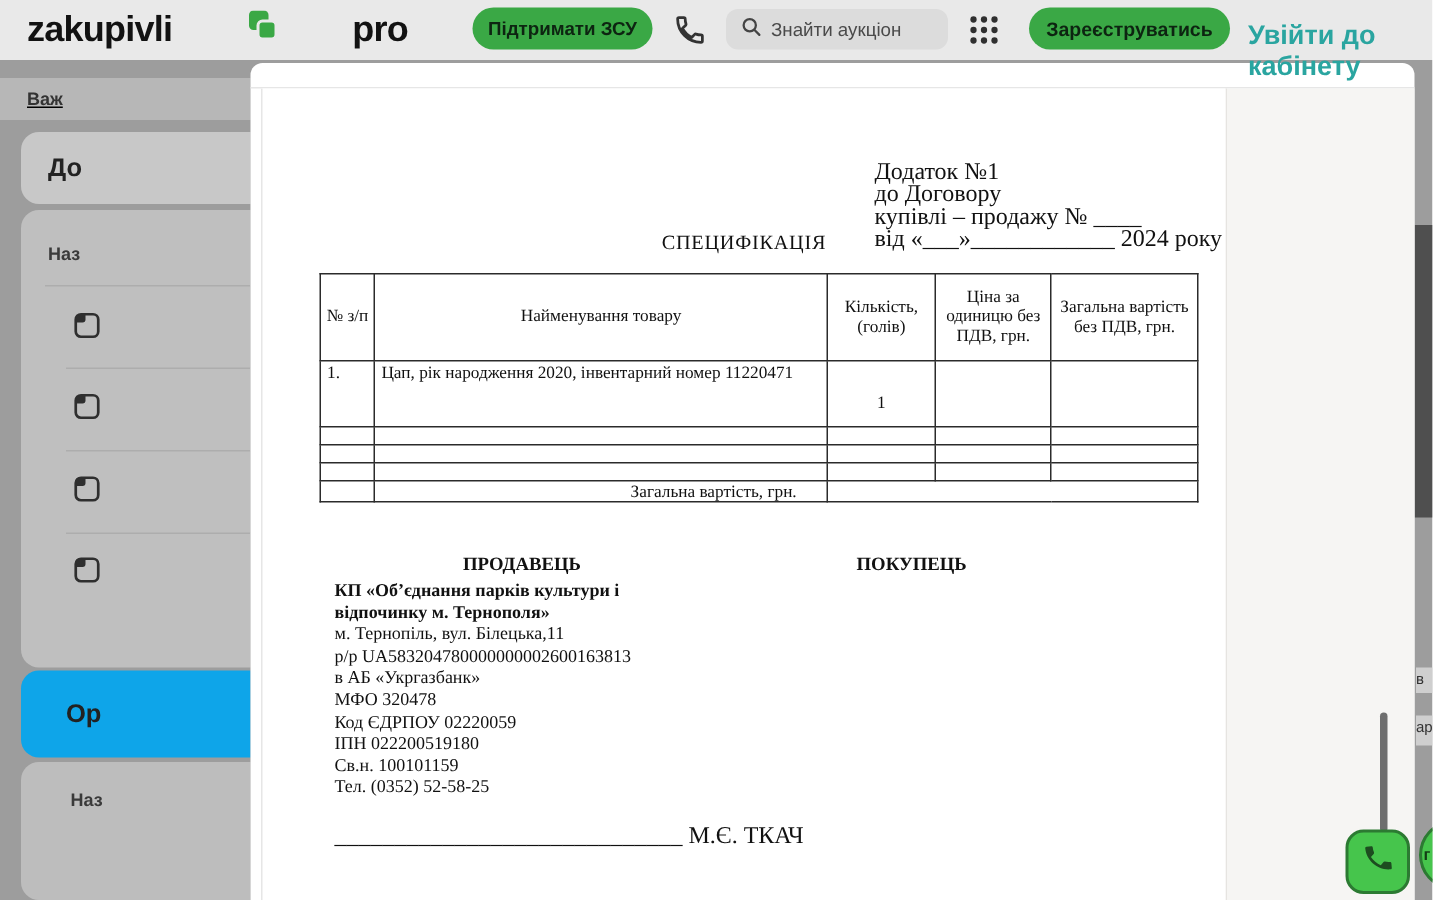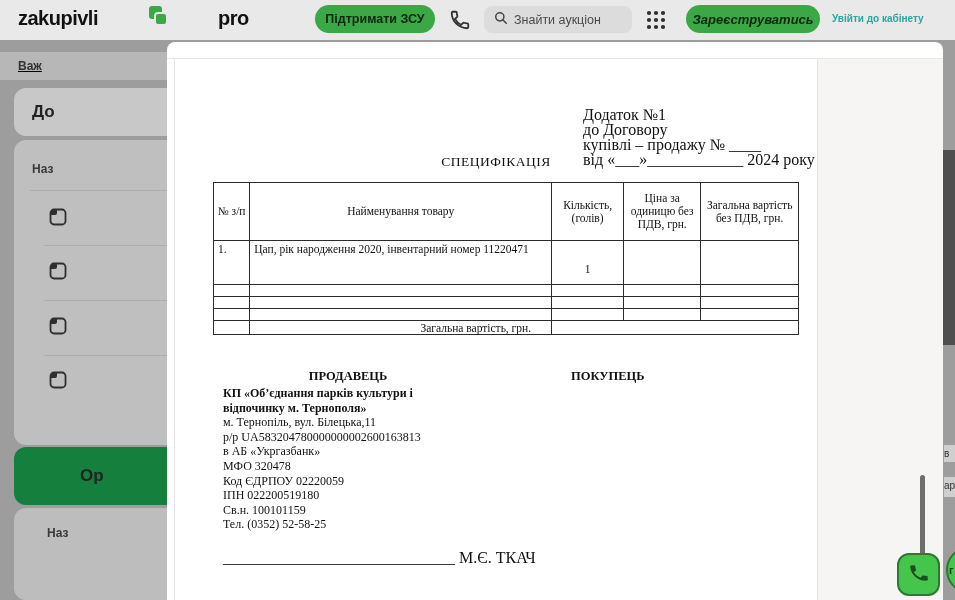--- a/index.html
+++ b/index.html
@@ -2,43 +2,43 @@
 <html><head>
 <meta charset="utf-8">
 <style>
   * { margin:0; padding:0; box-sizing:border-box; }
   html,body { width:955px; height:600px; overflow:hidden; background:#fff; }
   body { font-family:"Liberation Sans", sans-serif; }
   .stage { position:relative; width:955px; height:600px; overflow:hidden; }
 
   
   .header { position:absolute; left:0; top:0; width:955px; height:40px; background:#e9e9e9; z-index:30; }
-  .logo { position:absolute; left:18px; top:6px; display:flex; align-items:center; font-weight:bold; font-size:20px; color:#121212; letter-spacing:-0.5px;gap:48px; }
+  .logo { position:absolute; left:18px; top:6px; display:flex; align-items:center; font-weight:bold; font-size:24px; color:#121212; letter-spacing:-0.5px;gap:48px; }
   .logo .logo-icon { margin:0 2px; display:inline-block; }
   .btn-green { position:absolute; height:28px; top:5px; border:none; border-radius:15px; background:#3aa845; font-family:"Liberation Sans",sans-serif; font-weight:bold; font-size:12.5px; color:#0d2411; cursor:pointer; }
   .support-btn { left:315px; width:120px; }
-  .register-btn { left:686px; width:134px; font-size:13px;font-style:italic; }
+  .register-btn { left:686px; width:134px; font-size:13px; }
   .hdr-phone { position:absolute; left:449px; top:9px; width:22px; height:22px; }
   .search-pill { position:absolute; left:484px; top:6px; width:148px; height:27px; background:#dcdcdc; border-radius:8px; display:flex; align-items:center; padding:0 10px; gap:6px; cursor:pointer; }
   .search-pill span { font-size:12.5px; color:#4a4a4a; white-space:nowrap; }
   .grid-icon { position:absolute; left:646px; top:10px; width:20px; height:20px; cursor:pointer; }
-  .login-link { position:absolute; left:832px; top:13px; font-size:10px; font-weight:bold; color:#2aa5a0; text-decoration:none; cursor:pointer; }
+  .login-link { position:absolute; left:832px; top:13px; font-size:18px; font-weight:bold; color:#2aa5a0; text-decoration:none; cursor:pointer; }
 
   
   .backdrop { position:absolute; left:0; top:40px; width:955px; height:560px; background:#9d9d9d; z-index:1; }
   .bk-strip { position:absolute; left:0; top:12px; width:167px; height:28px; background:#b7b7b7; display:flex; align-items:center;text-decoration:underline; }
   .bk-strip b { margin-left:18px; font-size:12px; color:#333; }
   .bk-card { position:absolute; left:14px; width:153px; border-radius:12px 0 0 12px; }
   .card-docs-title { top:48px; height:48px; background:#c8c8c8; display:flex; align-items:center; }
   .card-docs-title b { margin-left:18px; font-size:17px; color:#222; }
   .card-doclist { top:100px; height:305px; background:#bfbfbf; }
   .card-doclist .col-h { position:absolute; left:18px; top:22px; font-size:12px; font-weight:bold; color:#3a3a3a; }
   .card-doclist .sep { position:absolute; left:16px; right:0; height:1px; background:#adadad; }
   .file-ic { position:absolute; left:35px; width:18px; height:18px; }
-  .card-org { top:407px; height:58px; background:#15803d; display:flex; align-items:center;padding-left:36px; }
+  .card-org { top:407px; height:58px; background:#0ea5e9; display:flex; align-items:center; }
   .card-org b { margin-left:30px; font-size:17px; color:#222; }
   .card-res { top:468px; height:92px; background:#bdbdbd; }
   .card-res b { position:absolute; left:33px; top:18px; font-size:12px; color:#3a3a3a; }
 
   
   .re-dark { position:absolute; left:943px; top:110px; width:12px; height:195px; background:#4f4f4f; }
   .re-chip { position:absolute; left:944px; width:11px; background:#cfcfcf; color:#333; font-size:10px; overflow:hidden; line-height:17px; }
   .re-chip1 { top:405px; height:17px; }
   .re-chip2 { top:437px; height:20px; }
   .re-green { position:absolute; left:946px; top:508px; width:40px; height:44px; background:#46c54c; border:2px solid #2c7a32; border-radius:50%; color:#123b14; font-size:11px; font-weight:bold; line-height:40px; padding-left:1px; }

